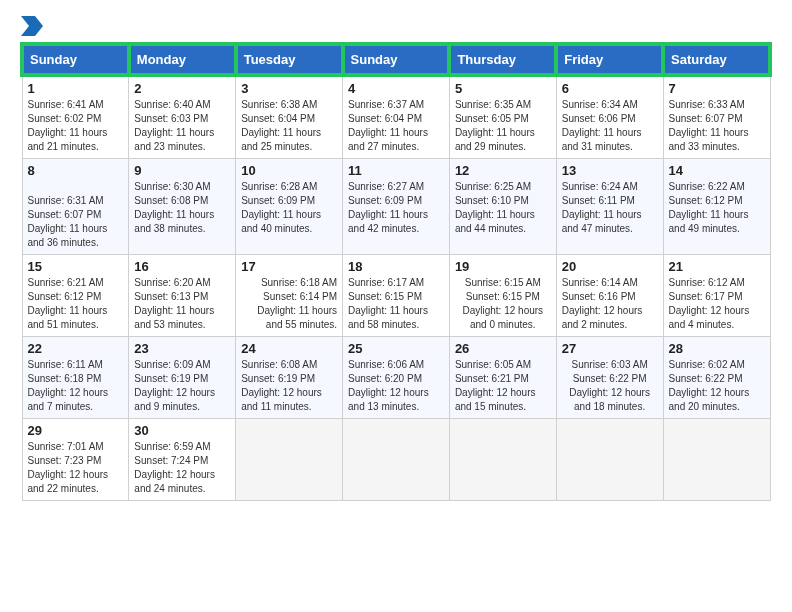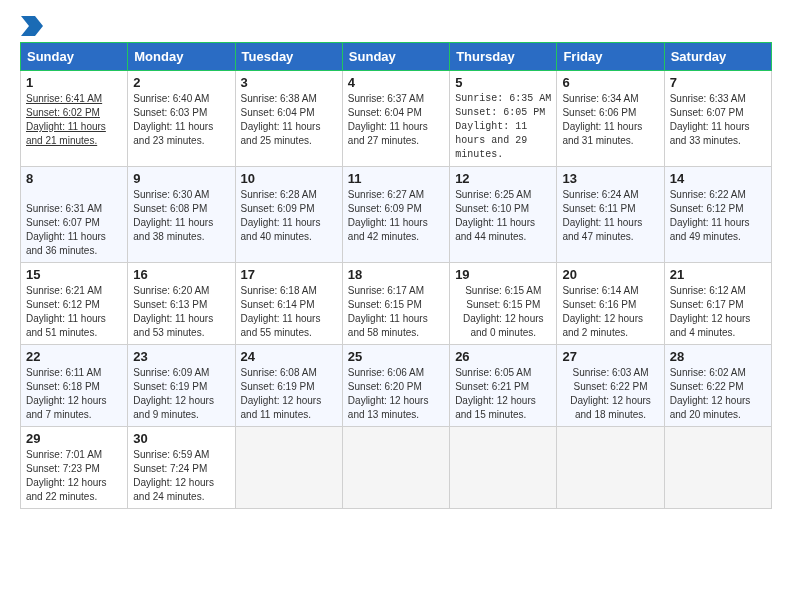--- a/index.html
+++ b/index.html
@@ -40,21 +40,21 @@
       border-collapse: collapse;
       margin-top: 4px;
     }
     .calendar th {
       background: #2a6cc4;
       color: #fff;
       font-size: 13px;
       font-weight: bold;
       text-align: left;
       padding: 6px 6px;
-      border: 1px solid #22c55e;
+      border: 4px solid #22c55e;
     }
     .calendar td {
       vertical-align: top;
       border: 1px solid #d0d0d0;
       padding: 4px 5px;
       width: 106px;
       min-height: 80px;
       background: #fff;
     }
     .calendar tr:nth-child(even) td {
@@ -118,21 +118,21 @@
         <th>Sunday</th>
         <th>Thursday</th>
         <th>Friday</th>
         <th>Saturday</th>
       </tr>
   </thead>
   <tbody id="calendar-body">
       <tr>
         <td>
           <span class="day-num">1</span>
-          <div class="day-detail" style="white-space: pre-line; text-decoration: underline;">Sunrise: 6:41 AM
+          <div class="day-detail" style="white-space: pre-line;">Sunrise: 6:41 AM
 Sunset: 6:02 PM
 Daylight: 11 hours and 21 minutes.</div>
         </td>
         <td>
           <span class="day-num">2</span>
           <div class="day-detail" style="white-space: pre-line;">Sunrise: 6:40 AM
 Sunset: 6:03 PM
 Daylight: 11 hours and 23 minutes.</div>
         </td>
         <td>
@@ -142,21 +142,21 @@
 Daylight: 11 hours and 25 minutes.</div>
         </td>
         <td>
           <span class="day-num">4</span>
           <div class="day-detail" style="white-space: pre-line;">Sunrise: 6:37 AM
 Sunset: 6:04 PM
 Daylight: 11 hours and 27 minutes.</div>
         </td>
         <td>
           <span class="day-num">5</span>
-          <div class="day-detail" style="white-space: pre-line; font-family: Liberation Mono, monospace;">Sunrise: 6:35 AM
+          <div class="day-detail" style="white-space: pre-line;">Sunrise: 6:35 AM
 Sunset: 6:05 PM
 Daylight: 11 hours and 29 minutes.</div>
         </td>
         <td>
           <span class="day-num">6</span>
           <div class="day-detail" style="white-space: pre-line;">Sunrise: 6:34 AM
 Sunset: 6:06 PM
 Daylight: 11 hours and 31 minutes.</div>
         </td>
         <td>
@@ -218,21 +218,21 @@
 Daylight: 11 hours and 51 minutes.</div>
         </td>
         <td>
           <span class="day-num">16</span>
           <div class="day-detail" style="white-space: pre-line;">Sunrise: 6:20 AM
 Sunset: 6:13 PM
 Daylight: 11 hours and 53 minutes.</div>
         </td>
         <td>
           <span class="day-num">17</span>
-          <div class="day-detail" style="white-space: pre-line;">Sunrise: 6:18 AM
+          <div class="day-detail" style="white-space: pre-line; text-align: right;">Sunrise: 6:18 AM
 Sunset: 6:14 PM
 Daylight: 11 hours and 55 minutes.</div>
         </td>
         <td>
           <span class="day-num">18</span>
           <div class="day-detail" style="white-space: pre-line;">Sunrise: 6:17 AM
 Sunset: 6:15 PM
 Daylight: 11 hours and 58 minutes.</div>
         </td>
         <td>

